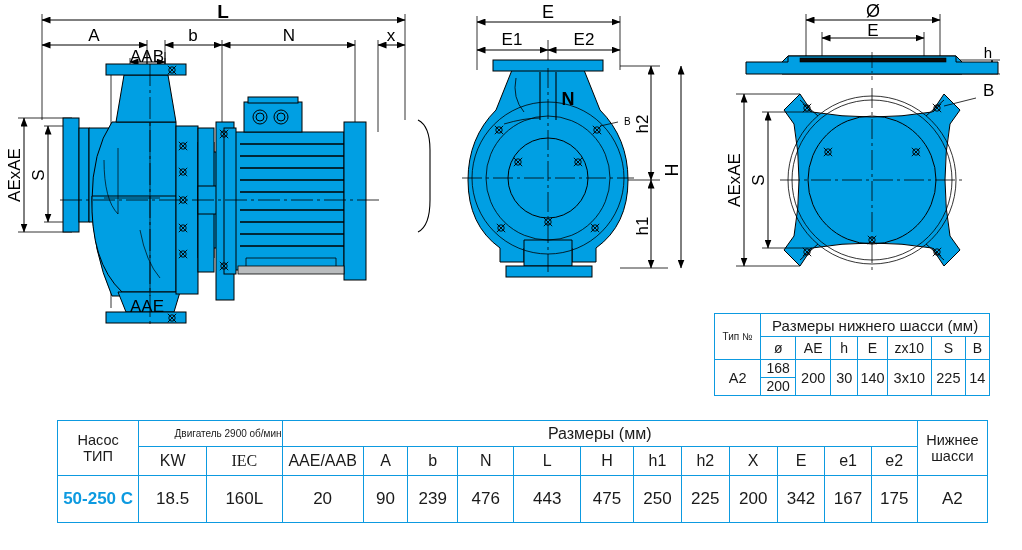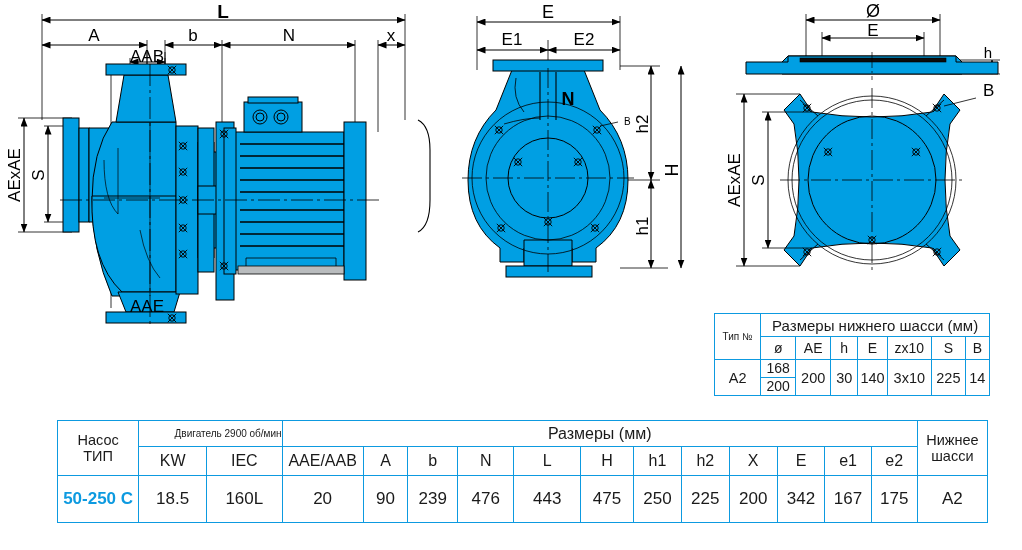--- a/index.html
+++ b/index.html
@@ -407,21 +407,21 @@
     <td colspan="2" class="hd grp-left">Двигатель 2900 об/мин</td>
     <td colspan="12" class="hd">Размеры (мм)</td>
     <td rowspan="2" class="hd twoline" style="width:72px;">
       <div>Нижнее</div>
       <div>шасси</div>
     </td>
   </tr>
 
   <tr class="r2">
     <td class="hd hd-b" style="width:68px;">KW</td>
-    <td class="hd hd-b" style="width:76px;">IEC</td>
+    <td class="hd hd-b" style="width:76px;font-family:Liberation Serif, serif;">IEC</td>
     <td class="hd hd-b" style="width:82px;">AAE/AAB</td>
     <td class="hd hd-b" style="width:48px;">A</td>
     <td class="hd hd-b" style="width:52px;">b</td>
     <td class="hd hd-b" style="width:60px;">N</td>
     <td class="hd hd-b" style="width:72px;">L</td>
     <td class="hd hd-b" style="width:56px;">H</td>
     <td class="hd hd-b" style="width:50px;">h1</td>
     <td class="hd hd-b" style="width:50px;">h2</td>
     <td class="hd hd-b" style="width:50px;">X</td>
     <td class="hd hd-b" style="width:50px;">E</td>

